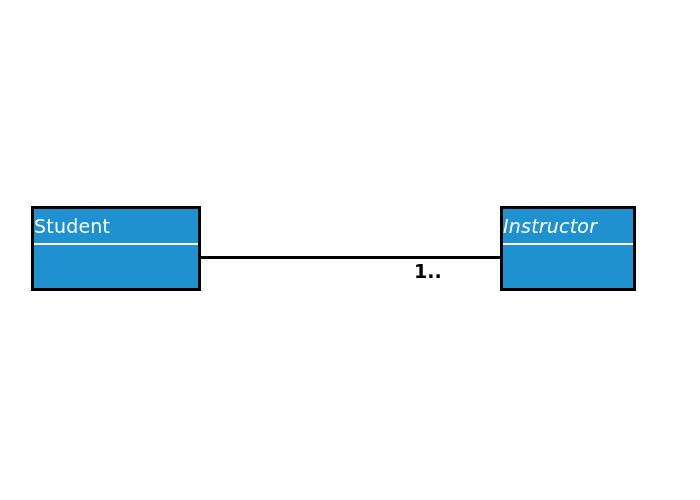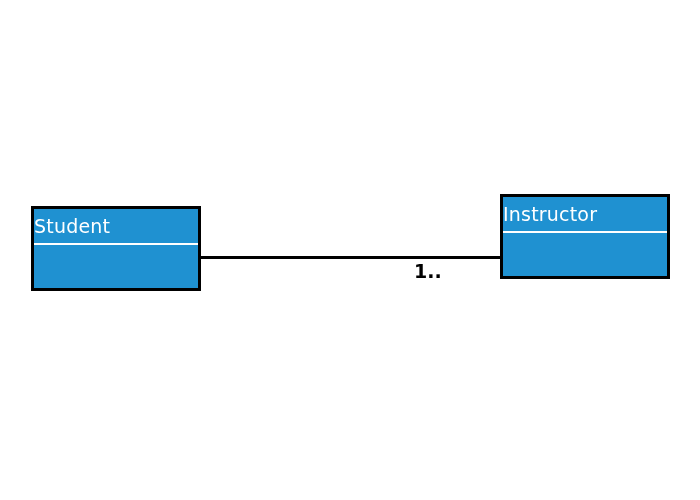--- a/index.html
+++ b/index.html
@@ -50,21 +50,21 @@
     white-space: nowrap;
     font-family: "DejaVu Sans", "Liberation Sans", sans-serif;
   }
 
   .class-body {
     flex: 1 1 auto;
     background: #1f91d1;
   }
 
   #student-box  { left: 31px;  top: 206px; width: 170px; height: 85px; }
-  #instructor-box { left: 500px; top: 194px; width: 170px; height: 85px; }
+  #instructor-box { left: 500px; top: 206px; width: 136px; height: 85px; font-style: italic; }
 
   
   #association-line {
     position: absolute;
     left: 200px;
     top: 256px;
     width: 301px;
     height: 3px;
     background: #000000;
   }

